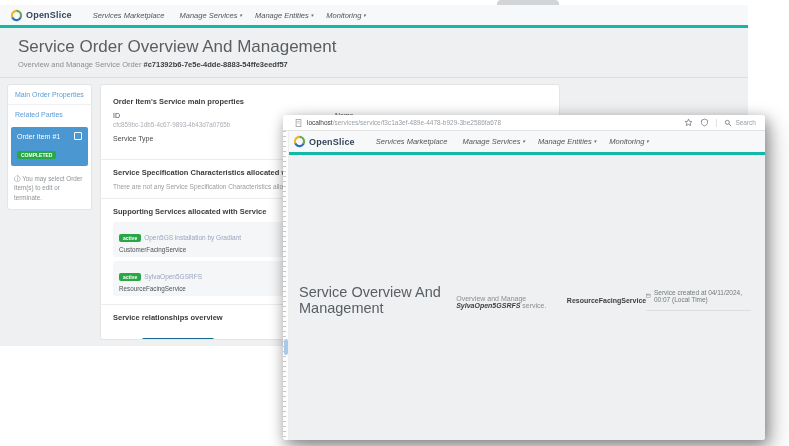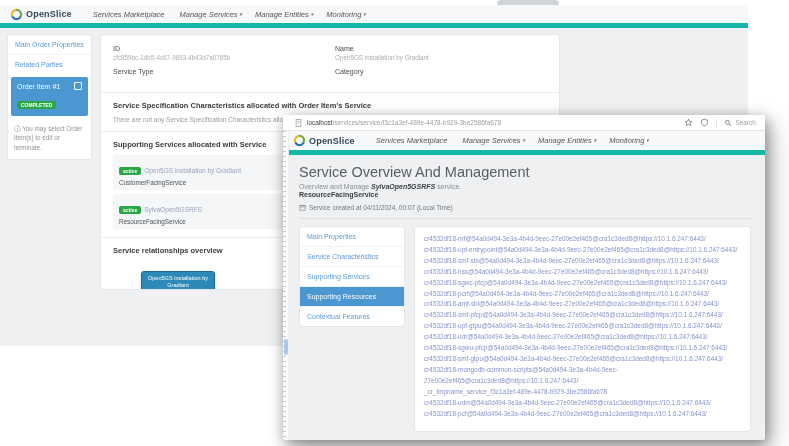--- a/index.html
+++ b/index.html
@@ -4,21 +4,21 @@
 <style>
   * { margin:0; padding:0; box-sizing:border-box; }
   html,body { background:#fff; }
   body { width:789px; height:446px; position:relative; overflow:hidden;
          font-family:"Liberation Sans", sans-serif; color:#444; }
 
   .window { position:absolute; background:#eef0f1; }
 
   
   .navbar { display:flex; align-items:center; gap:13px; background:#f7f8f9;
-            border-bottom:5px solid #14b8a6; padding:0 10px; }
+            border-bottom:3px solid #14b8a6; padding:0 10px; }
   .brand { display:flex; align-items:center; gap:3px; margin-right:8px; }
   .brand-text { font-size:9px; font-weight:bold; color:#33475b; letter-spacing:.2px; }
   .nav-link { font-size:7.5px; color:#555; text-decoration:none; cursor:pointer; white-space:nowrap;font-style:italic; }
   .caret { font-size:5px; color:#666; margin-left:2px; vertical-align:1px; }
 
   .side-card { background:#fff; border:1px solid #e3e5e7; border-radius:3px;
                overflow:hidden; height:fit-content; }
   .side-item { font-size:7px; color:var(--link,#5b9bd5); padding:6px 7px;
                border-bottom:1px solid #eef0f1; cursor:pointer; }
   .side-item:last-child { border-bottom:none; }
@@ -81,21 +81,21 @@
                   background:#a8c9e8; border-radius:2px; }
   .addr-bar { height:16px; display:flex; align-items:center; gap:5px; padding:0 9px 0 12px;
               border-bottom:1px solid #e4e4e4; background:#fff; }
   .url { font-size:6.5px; color:#9aa0a6; flex:1; white-space:nowrap; overflow:hidden; cursor:text; }
   .url b { color:#3c4043; font-weight:normal; }
   .addr-icons { display:flex; align-items:center; gap:7px; }
   .search-box { display:flex; align-items:center; gap:3px; border-left:1px solid #e2e2e2;
                 padding-left:7px; font-size:6.5px; color:#9aa0a6; cursor:text; }
   .front .navbar { height:24px; }
   .fw-content { flex:1; background:#eef0f1; padding:9px 14px 4px 16px;
-                display:flex; flex-direction:column; overflow:hidden; }
+                display:flex; overflow:hidden;align-items:center; }
   .fw-content h1 { font-size:14.5px; font-weight:400; color:#5a5e63; }
   .fw-sub { font-size:7px; color:#8a8f94; margin-top:3px; }
   .fw-sub b.it { color:#3c4043; font-style:italic; }
   .fw-sub2 { font-size:7px; color:#3c4043; font-weight:bold; margin-top:1px; }
   .created { display:flex; align-items:center; gap:3px; font-size:6.5px; color:#75797d;
              margin:6px 0 7px; padding-bottom:7px; border-bottom:1px solid #dcdee0; }
   .fw-cols { display:flex; gap:9px; flex:1; overflow:hidden; padding-bottom:4px; }
   .fw-side { width:106px; }
   .res-card { flex:1; background:#fff; border:1px solid #e3e5e7; border-radius:3px;
               padding:7px 9px; overflow:hidden; }
@@ -124,40 +124,45 @@
         <a class="nav-link"><span>Services Marketplace</span><span class="caret"></span></a>
 
         <a class="nav-link"><span>Manage Services</span><span class="caret">▾</span></a>
 
         <a class="nav-link"><span>Manage Entities</span><span class="caret">▾</span></a>
 
         <a class="nav-link"><span>Monitoring</span><span class="caret">▾</span></a>
       </nav>
   </div>
 
+  <div class="page-head">
+    <h1>Service Order Overview And Management</h1>
+    <p class="sub"><span>Overview and Manage Service Order </span><b>#c71392b6-7e5e-4dde-8883-54ffe3eedf57</b></p>
+  </div>
 
   <div class="bw-body">
     <aside class="side-card order-side">
       <div>
 
           <div class="side-item">Main Order Properties</div>
 
           <div class="side-item">Related Parties</div>
         </div>
       <div class="order-item">
         <div class="oi-row">
           <span>Order Item #1</span>
           <span class="checkbox"></span>
         </div>
         <span class="badge">COMPLETED</span>
       </div>
       <p class="hint"><span class="info-i">ⓘ</span> <span>You may select Order Item(s) to edit or terminate.</span></p>
     </aside>
 
     <section class="main-card">
+      <h2 class="sec">Order Item's Service main properties</h2>
       <div class="props">
 
           <div class="prop">
             <div class="plabel">ID</div>
             <div class="pvalue">cfc859bc-1db5-4c67-9893-4b43d7a0765b</div>
           </div>
 
           <div class="prop">
             <div class="plabel">Name</div>
             <div class="pvalue">Open5GS installation by Gradiant</div>

